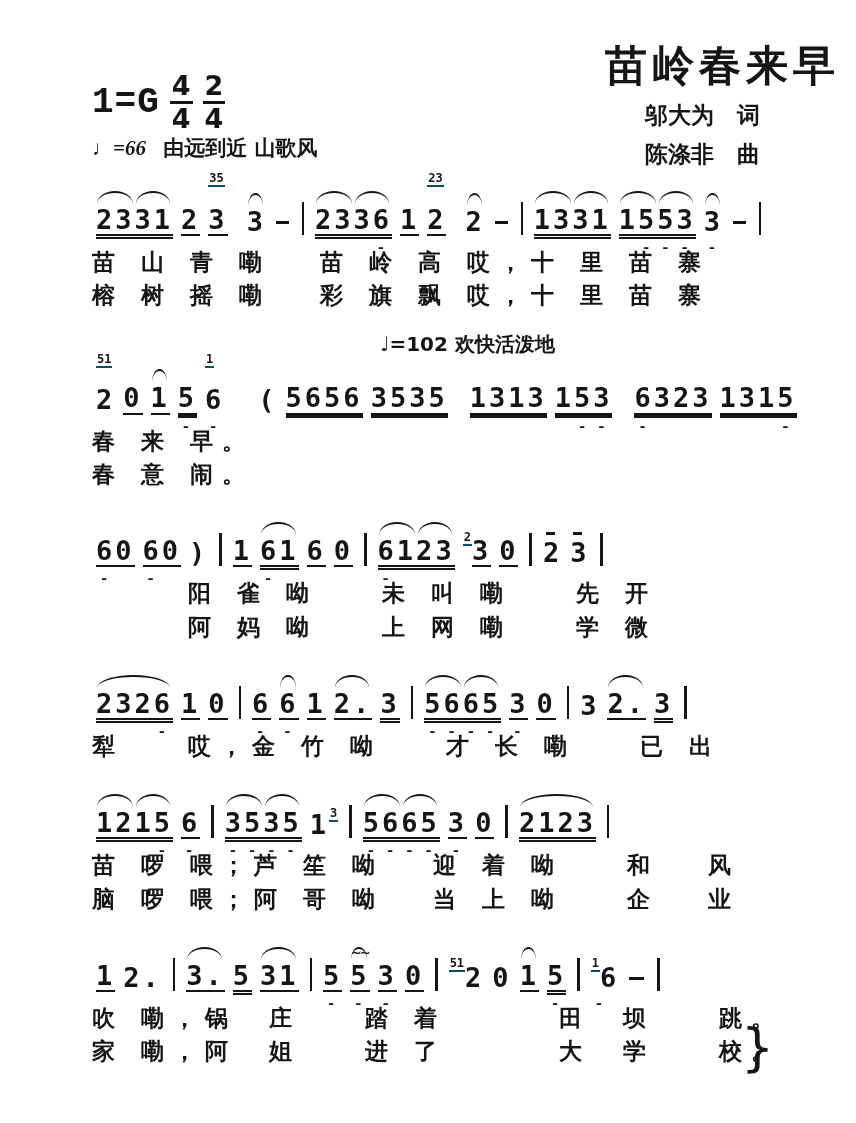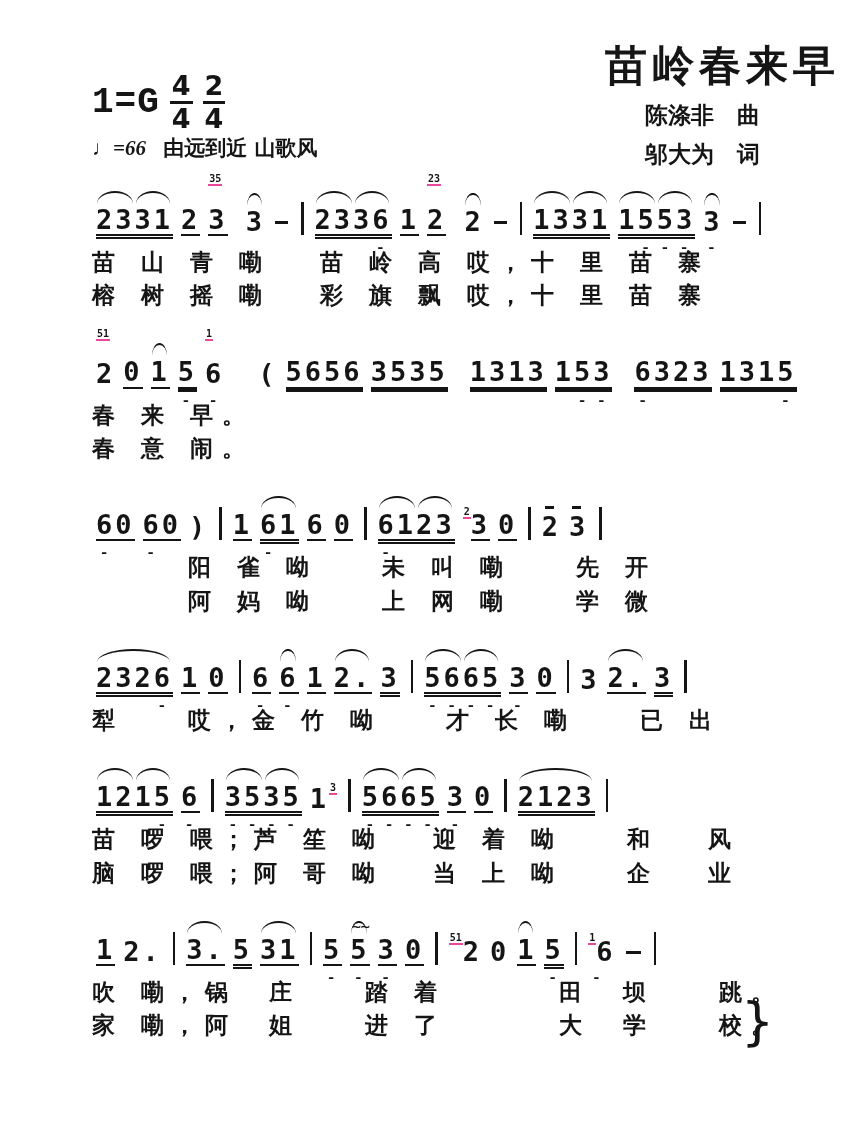--- a/index.html
+++ b/index.html
@@ -35,21 +35,21 @@
   .u2>.txt{border-bottom:2.5px solid #151515;position:relative;}
   .u2>.txt::after{content:"";position:absolute;left:0;right:0;bottom:-5px;height:2.5px;background:#151515;}
   .odots{position:absolute;left:0;top:calc(100% + 4px);font-size:27px;letter-spacing:3px;
          line-height:6px;height:9px;overflow:hidden;white-space:pre;}
   .ov::before{content:"";position:absolute;top:-7px;left:3px;right:7px;height:2.5px;background:#151515;}
   .arc{position:absolute;top:-15px;left:1px;right:3px;height:11px;
        border-top:2.5px solid #151515;border-radius:50% 50% 0 0/100% 100% 0 0;}
   .arc.a2l{right:52%;}
   .arc.a2r{left:52%;}
   .trem{position:absolute;top:-17px;left:0;right:0;text-align:center;font-size:13px;letter-spacing:-2px;font-weight:bold;}
-  .gr{font-size:10px;position:relative;top:-13px;border-bottom:2px solid #ec4899;padding:0 1px;letter-spacing:0;}
+  .gr{font-size:12px;position:relative;top:-13px;border-bottom:2px solid #0c4a6e;padding:0 1px;letter-spacing:0;}
   .gr.ga{top:-11px;}
   .bar{width:2.5px;height:33px;background:#151515;margin:0 7px 1px;align-self:flex-end;}
   .dash{width:15px;height:3.5px;background:#151515;margin:0 6px 12px;align-self:flex-end;}
   .lyrics{margin-top:10px;}
   .lyric-line{font-size:23px;font-weight:600;white-space:pre;letter-spacing:9px;line-height:1.45;}
   .brace{position:absolute;right:-6px;bottom:-4px;font-size:52px;font-weight:400;line-height:1;}
 </style>
 </head>
 <body>
 
@@ -62,22 +62,22 @@
       <span class="top">4</span>
       <span class="bot">4</span>
     </span>
     <span class="frac">
       <span class="top">2</span>
       <span class="bot">4</span>
     </span>
   </div>
 
   <div class="credits">
+    <div>邬大为　词</div>
     <div>陈涤非　曲</div>
-    <div>邬大为　词</div>
   </div>
 
   <div class="tempo1">
     <span class="num">♩=66</span>
     <span>由远到近  山歌风</span>
   </div>
 
   <div id="systems">
       <div class="system">
         <div class="notes-row">
@@ -98,20 +98,21 @@
           <span class="note"><span class="arc"></span><span class="txt">3</span><span class="odots">.</span></span>
           <span class="dash"></span>
           <span class="bar"></span>
         </div>
         <div class="lyrics">
           <div class="lyric-line">苗 山 青 嘞　 苗 岭 高 哎，十 里 苗 寨</div>
           <div class="lyric-line">榕 树 摇 嘞　 彩 旗 飘 哎，十 里 苗 寨</div>
         </div>
       </div>
       <div class="system">
+        <div class="sys-tempo">♩=102 欢快活泼地</div>
         <div class="notes-row">
           <span class="note"><sup class="gr">51</sup><span class="txt">2</span></span>
           <span class="note u1"><span class="txt">0</span></span>
           <span class="note u1"><span class="arc"></span><span class="txt">1</span></span>
           <span class="note u2"><span class="txt">5</span><span class="odots">.</span></span>
           <span class="note"><sup class="gr">1</sup><span class="txt">6</span><span class="odots">.</span></span>
           <span class="dash"></span>
           <span class="bar"></span>
           <span class="note"><span class="txt">(</span></span>
           <span class="note u2"><span class="txt">5656</span></span>

